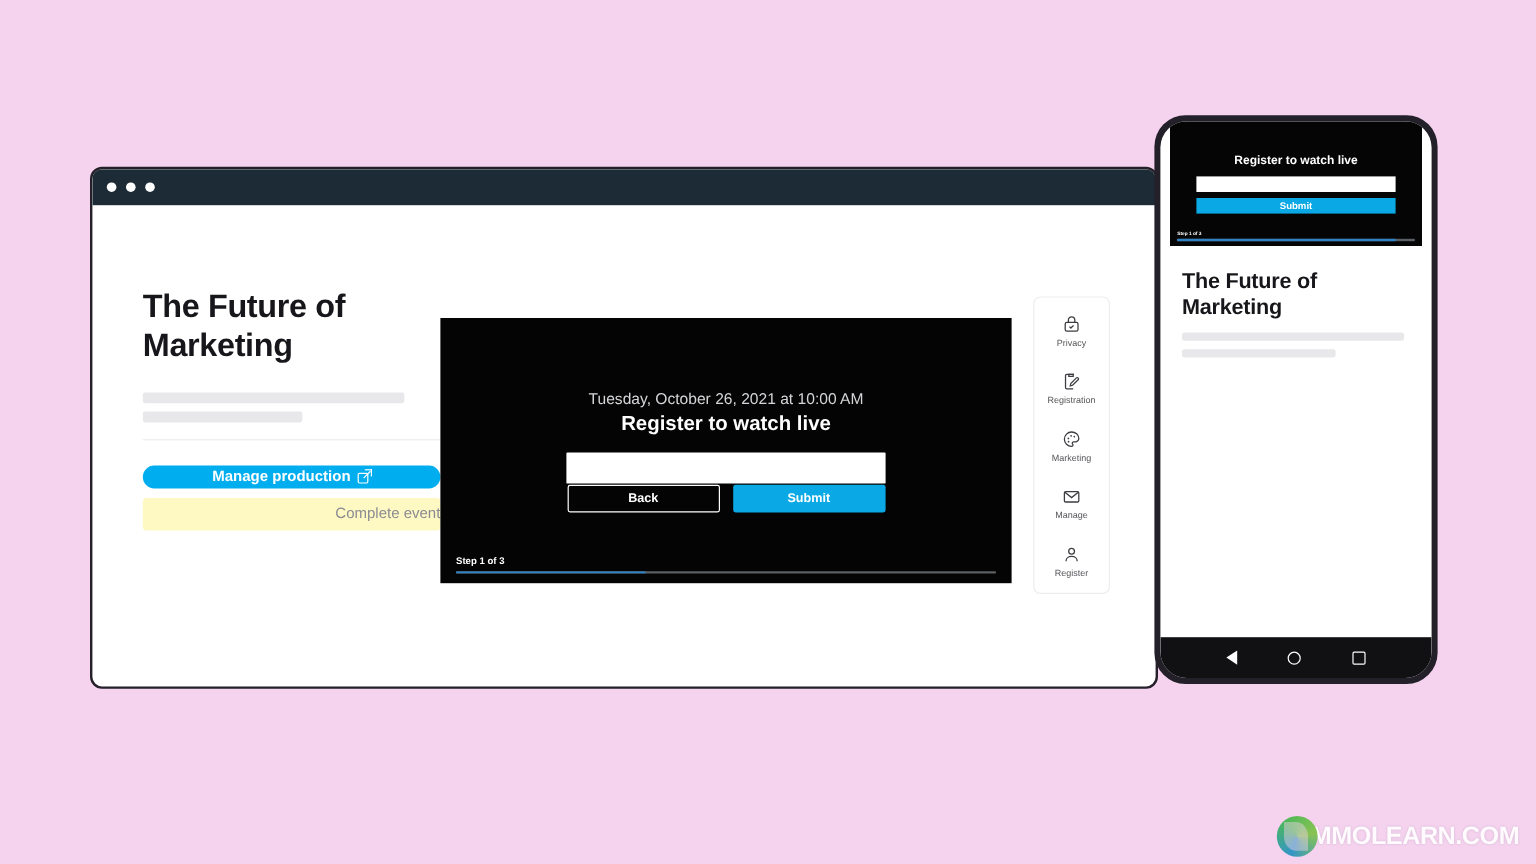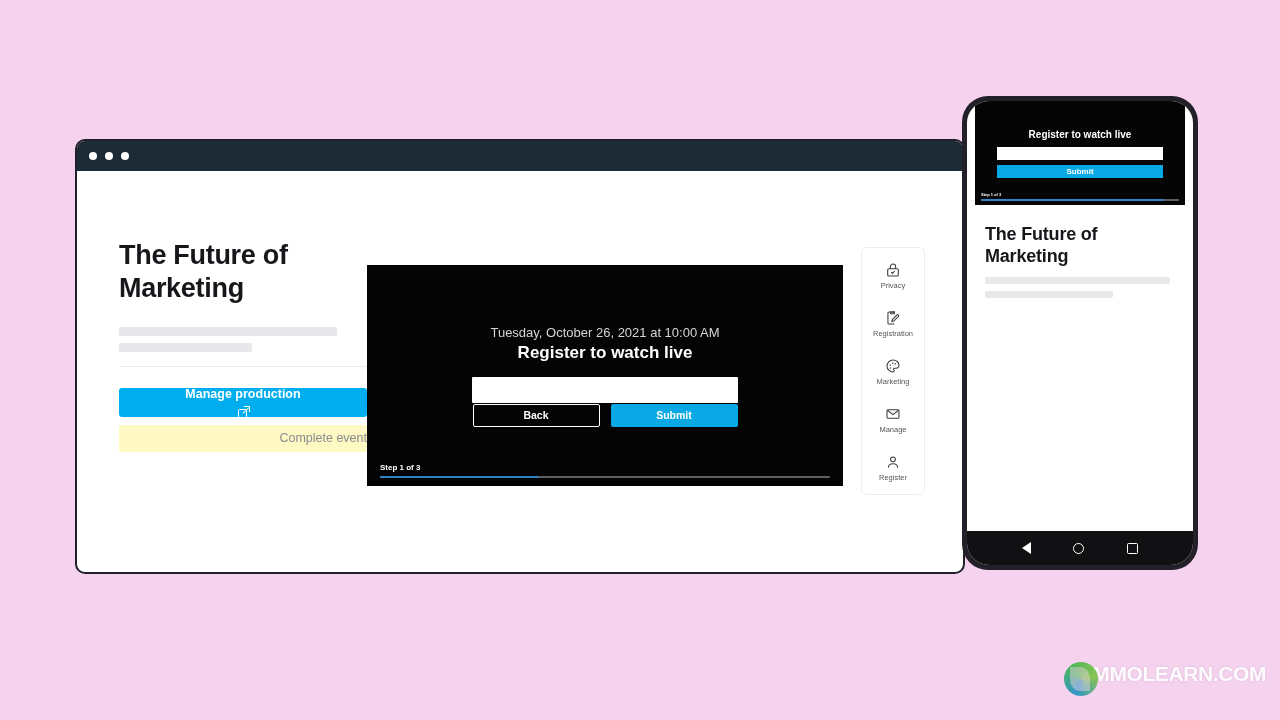--- a/index.html
+++ b/index.html
@@ -81,28 +81,27 @@
   .cal-ico .t1 { left: 3px; }
   .cal-ico .t2 { left: 8.5px; }
   .cal-ico .dots {
     position: absolute; left: 2px; top: 7px; width: 9px; height: 4px;
     display: grid; grid-template-columns: repeat(3, 1fr); gap: 1px;
   }
   .cal-ico .dots i { background: #17161a; width: 1.6px; height: 1.6px; display: block; }
 
   .btn-primary {
     margin-top: 21px;
-    width: 248px; height: 29px;
+    width: 248px; height: 19px;
     background: #00adee;
     color: #ffffff;
     font-size: 12.5px; font-weight: bold;
-    border: none; border-radius: 3px;
+    border: none; border-radius: 13px;
     display: flex; align-items: center; justify-content: center; gap: 6px;
     cursor: pointer;
-    flex-direction: column;
   }
   .ext-ico { width: 11px; height: 11px; position: relative; flex: none; }
   .ext-ico .bx {
     position: absolute; left: 0; bottom: 0; width: 9px; height: 9px;
     border: 1.4px solid #ffffff; border-radius: 1.5px;
   }
   .ext-ico .ar {
     position: absolute; right: -1px; top: -1px; width: 6px; height: 6px;
     border-top: 1.4px solid #ffffff; border-right: 1.4px solid #ffffff;
   }
@@ -262,22 +261,22 @@
     width: 11px; height: 11px; border: 1.7px solid #ffffff; border-radius: 50%;
     cursor: pointer;
   }
   .nav-recent {
     width: 11px; height: 11px; border: 1.7px solid #ffffff; border-radius: 1.5px;
     cursor: pointer;
   }
 
   
   .watermark {
-    position: absolute; right: 14px; bottom: 24px;
-    display: flex; align-items: flex-start; gap: 1px;
+    position: absolute; right: 14px; bottom: 6px;
+    display: flex; align-items: center; gap: 1px;
     opacity: 0.9;
   }
   .wm-logo {
     width: 34px; height: 34px; border-radius: 50%;
     background: conic-gradient(from 200deg, #1f8fc4, #39b54a, #7dc242, #1f8fc4);
     position: relative;
     flex: none;
   }
   .wm-logo:after {
     content: ""; position: absolute; left: 6px; top: 5px;

